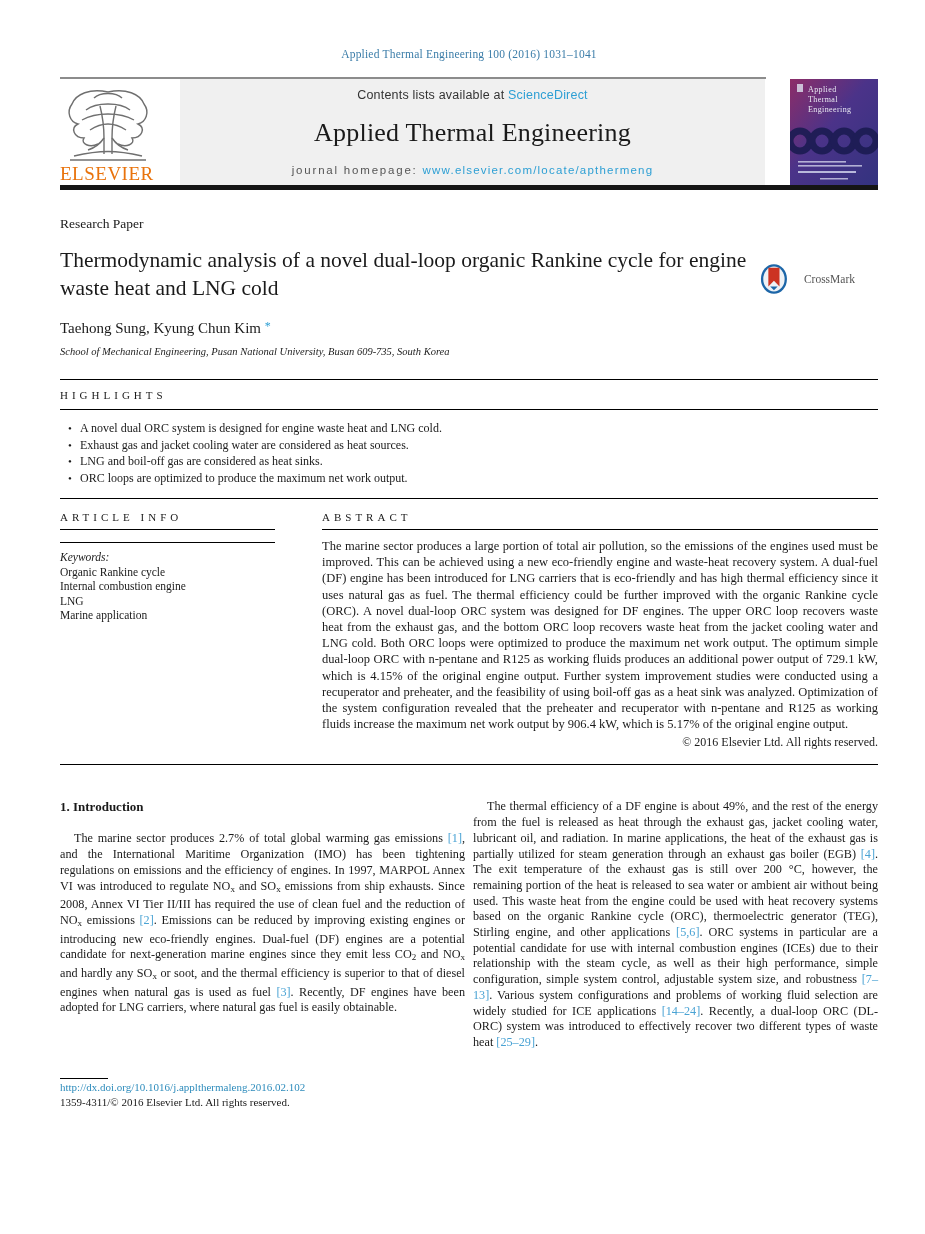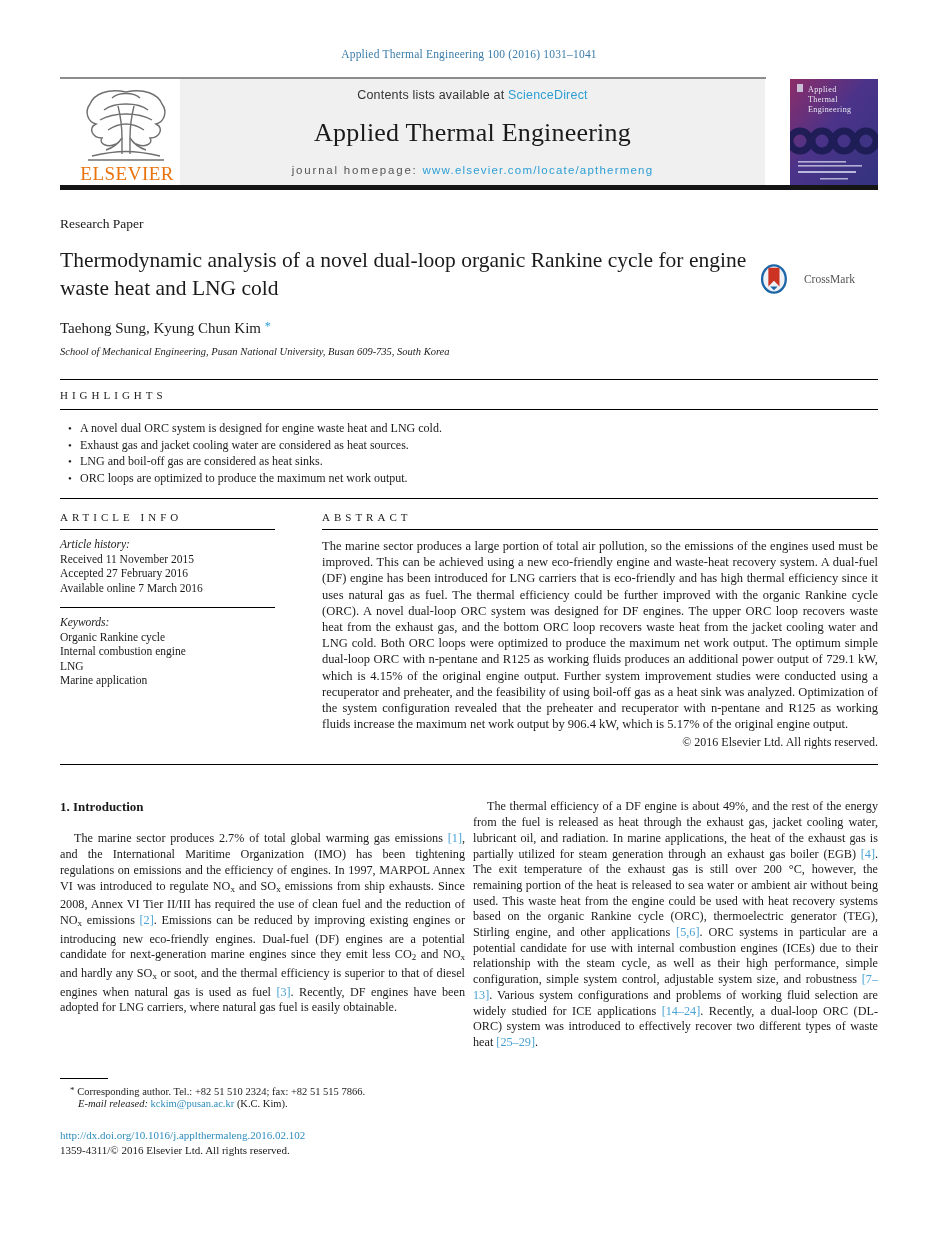--- a/index.html
+++ b/index.html
@@ -7,21 +7,21 @@
   body { font-family:"Liberation Serif","DejaVu Serif",serif; color:#1a1a1a; }
   .page { position:relative; width:925px; height:1234px; margin:0 auto; background:#fff; overflow:hidden;
           padding:0 47px 0 60px; }
 
   
   .citation { margin-top:48px; text-align:center; font-size:11.5px; color:#3a7ca8; letter-spacing:.2px; }
 
   
   .toprule { margin-top:17px; width:706px; border-top:2px solid #8c8c8c; }
   .header-band { display:flex; align-items:stretch; height:106px; }
-  .els-block { width:120px; display:flex; flex-direction:column; align-items:flex-end; justify-content:flex-end; padding:2px 6px 2px 0; }
+  .els-block { width:120px; display:flex; flex-direction:column; align-items:flex-start; justify-content:flex-end; padding:2px 6px 2px 0; }
   .els-text { font-size:19px; color:#e9730c; letter-spacing:.5px; line-height:1; margin-top:-2px; font-family:"Liberation Serif",serif; }
   .header-box { flex:1; background:#f0f0f0; display:flex; flex-direction:column; align-items:center; justify-content:space-between; padding:9px 10px; margin-right:25px; }
   .contents-line { font-family:"Liberation Sans","DejaVu Sans",sans-serif; font-size:12.5px; color:#333; letter-spacing:.2px; }
   .contents-line .sd-link { color:#2d9fd4; }
   .journal-title { font-size:26px; color:#1a1a1a; letter-spacing:.2px; }
   .homepage-line { font-family:"Liberation Sans","DejaVu Sans",sans-serif; font-size:11.5px; color:#555; letter-spacing:1.8px; }
   .homepage-line .hp-link { color:#2d9fd4; letter-spacing:1.2px; }
   .cover { width:88px; height:110px; flex:0 0 88px; }
   .blackbar { width:818px; height:5px; background:#151515; margin-top:0; }
 
@@ -66,21 +66,21 @@
   .sub { font-size:9px; vertical-align:-2px; }
 
   
   .footnote { position:absolute; left:60px; top:1078px; width:400px; background:#fff; }
   .fn-rule { width:48px; border-top:1px solid #000; margin-bottom:6px; }
   .fn-line1 { font-size:10.5px; line-height:11px; padding-left:18px; text-indent:-8px; }
   .fn-mark { font-size:9px; vertical-align:2px; }
   .fn-line2 { font-size:10.5px; line-height:13.5px; padding-left:18px; }
   .fn-email-label { font-style:italic; }
   .fn-link, .doi-link { color:#2e8cbc; }
-  .doi-block { position:absolute; left:60px; top:1128px; width:420px; background:#fff; }
+  .doi-block { position:absolute; left:60px; top:1080px; width:420px; background:#fff; }
   .doi-link { font-size:11px; line-height:15px; display:block; }
   .issn-line { font-size:11px; line-height:15px; color:#1a1a1a; }
 </style>
 </head>
 <body>
 
 <div class="page">
 
   <div class="citation">Applied Thermal Engineering 100 (2016) 1031–1041</div>
 
@@ -173,26 +173,20 @@
     <li>LNG and boil-off gas are considered as heat sinks.</li>
     <li>ORC loops are optimized to produce the maximum net work output.</li>
   </ul>
 
   <div class="rule"></div>
 
   <div class="info-abs">
     <div class="col-info">
       <div class="sec-head">ARTICLE INFO</div>
       <div class="inner-rule"></div>
-      <div class="history">
-        <div class="hist-label">Article history:</div>
-        <div>Received 11 November 2015</div>
-        <div>Accepted 27 February 2016</div>
-        <div>Available online 7 March 2016</div>
-      </div>
       <div class="inner-rule mid"></div>
       <div class="keywords">
         <div class="kw-label">Keywords:</div>
         <div>Organic Rankine cycle</div>
         <div>Internal combustion engine</div>
         <div>LNG</div>
         <div>Marine application</div>
       </div>
     </div>
     <div class="col-abs">

